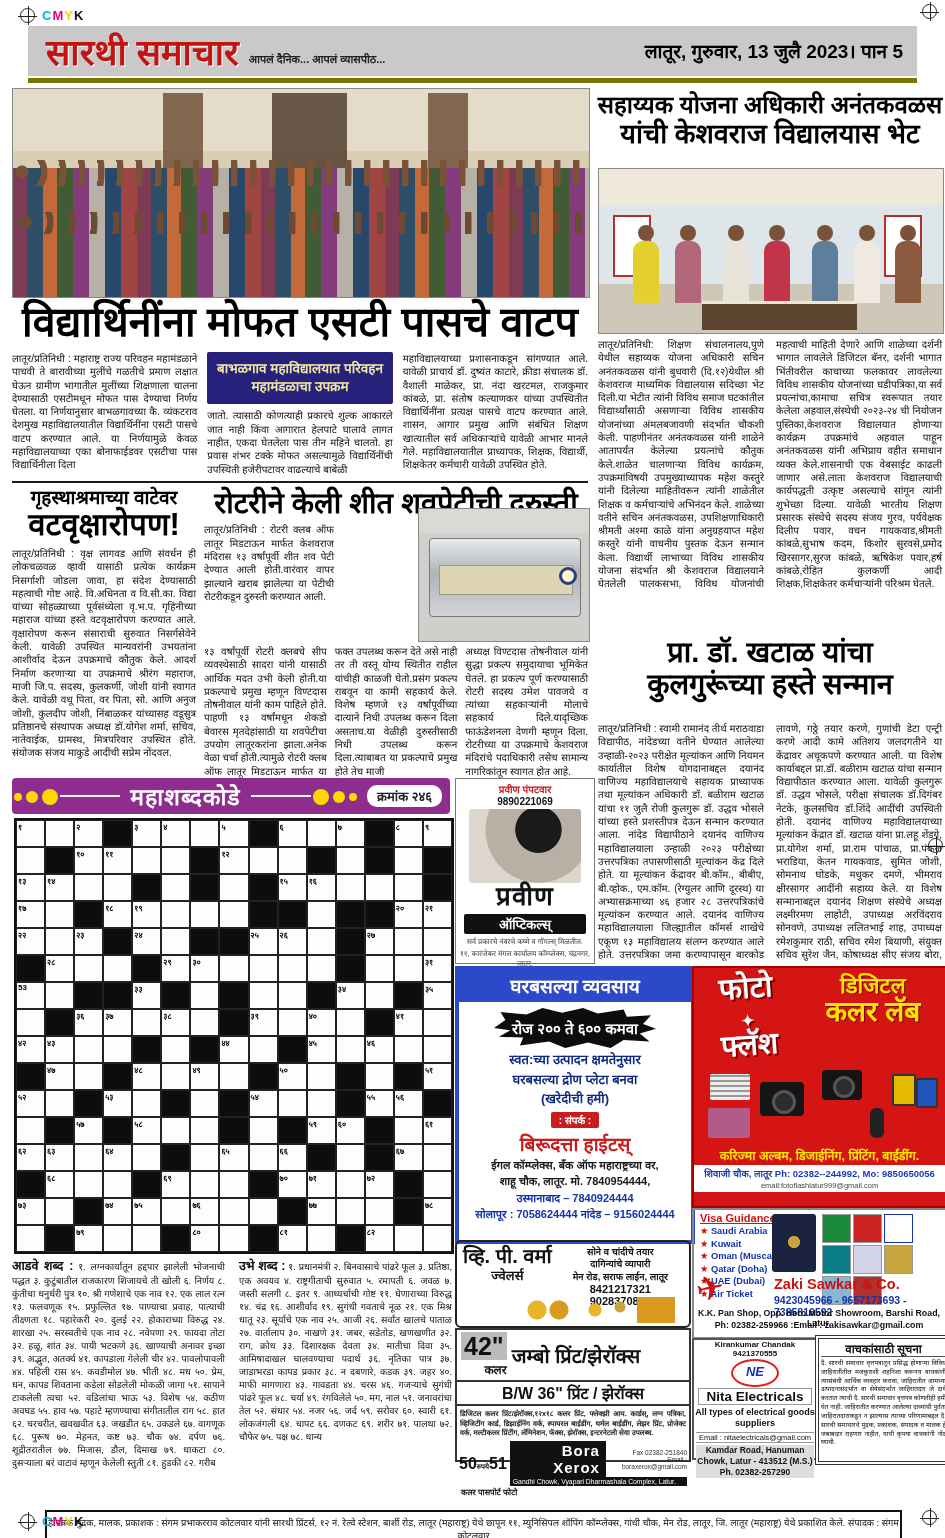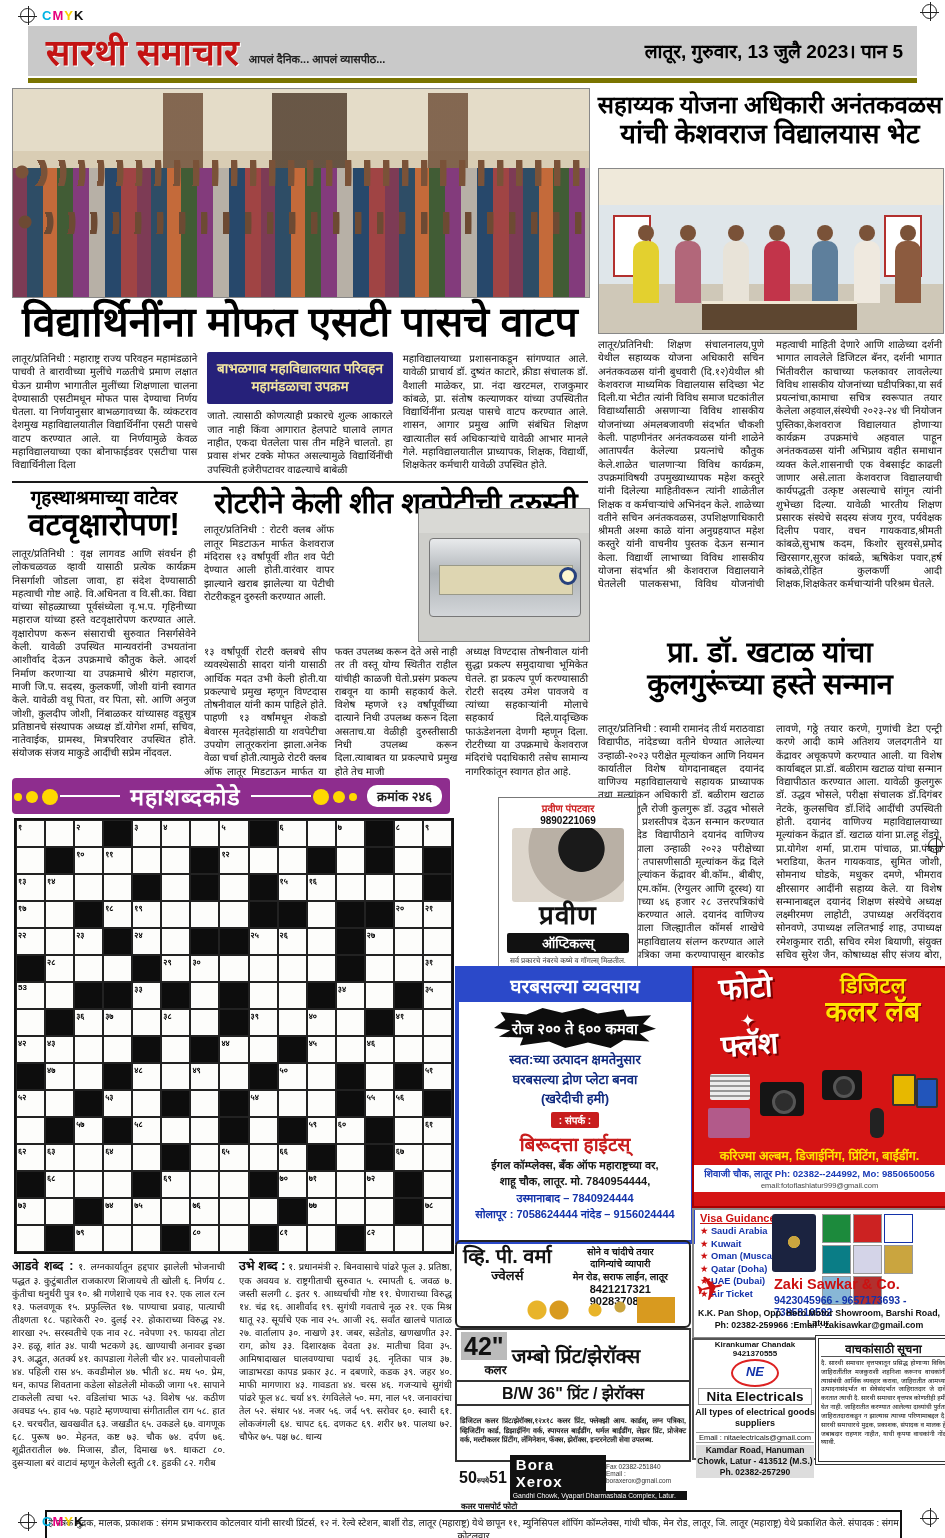--- a/index.html
+++ b/index.html
@@ -69,21 +69,21 @@
   .cw-cell{border:1px solid #222;position:relative;background:#fdfdfb;}
   .cw-cell.blk{background:#0d0d0d;}
   .cw-cell span{position:absolute;left:1px;top:0;font-size:8px;font-weight:bold;color:#000;}
   .clues{left:12px;top:1258px;width:440px;height:198px;display:flex;gap:14px;}
   .clues .clue-col{flex:1;font-size:9.4px;line-height:1.38;color:#101010;text-align:justify;}
   .clue-head{font-size:12.5px;font-weight:bold;}
 
   
   .ad{border:1px solid #777;background:#fff;}
   
-  .praveen{left:455px;top:797px;width:138px;height:184px;font-size:9px;text-align:center;margin-left:43px;}
+  .praveen{left:455px;top:778px;width:138px;height:184px;font-size:9px;text-align:center;}
   .praveen .nm{color:#c22;font-weight:bold;font-size:10px;margin-top:3px;}
   .praveen .ph{font-weight:bold;font-size:10px;}
   .praveen .face{margin:2px auto 0;width:112px;height:74px;background:radial-gradient(circle at 62% 28%,#1a1a1a 0 26%,#b9b0a5 27% 60%,#ddd6cc 61%);border-radius:3px;}
   .praveen .big{font-size:26px;font-weight:bold;letter-spacing:1px;margin-top:-6px;}
   .praveen .band{background:#111;color:#fff;font-weight:bold;font-size:13px;margin:1px 8px;padding:1px 0;border-radius:2px;}
   .praveen .sm{font-size:7.3px;color:#333;padding:2px 3px 0;line-height:1.35;}
   
   .ghar{left:455px;top:966px;width:232px;height:270px;border:4px solid #2b49c9;text-align:center;}
   .ghar .ttl{background:#2b49c9;color:#fff;font-weight:bold;font-size:19px;padding:3px 0;}
   .ghar .burst{margin:6px auto 2px;width:150px;background:#0d0d0d;color:#fff;font-weight:bold;font-size:15px;padding:10px 6px;clip-path:polygon(0 50%,7% 30%,4% 10%,20% 16%,30% 0,42% 12%,55% 0,64% 14%,80% 4%,82% 22%,97% 18%,92% 40%,100% 52%,90% 64%,96% 84%,80% 80%,72% 100%,58% 86%,44% 100%,34% 84%,16% 94%,18% 74%,3% 72%,10% 56%);}
@@ -129,21 +129,21 @@
      radial-gradient(circle at 34px 13px,#d89a1f 0 9px,transparent 10px),
      radial-gradient(circle at 70px 13px,#e8b42a 0 6px,transparent 7px),
      radial-gradient(circle at 95px 10px,#caa53f 0 5px,transparent 6px),
      linear-gradient(90deg,transparent 0 112px,#d89a1f 112px 150px,transparent 150px);}
   
   .bora{left:455px;top:1328px;width:232px;height:130px;border:2px solid #333;font-size:9px;}
   .bo-42{font-size:25px;font-weight:bold;background:#bbb;padding:0 3px;}
   .bo-clr{font-size:12px;font-weight:bold;text-align:right;}
   .bo-jumbo{font-size:20px;font-weight:bold;}
   .bo-bw{font-size:16px;font-weight:bold;border-top:2px solid #333;border-bottom:2px solid #333;text-align:center;}
-  .bo-sv{font-size:7.2px;line-height:1.35;text-align:justify;padding:10px 3px;font-weight:bold;color:#222;}
+  .bo-sv{font-size:7.2px;line-height:1.35;text-align:justify;padding:3px 3px;font-weight:bold;color:#222;}
   .bo-bot{display:flex;align-items:center;gap:3px;padding:0 2px;}
   .bo-50{font-size:16px;font-weight:bold;}
   .bo-50 small{font-size:7px;}
   .bo-brand{background:#111;color:#fff;font-weight:bold;font-size:15px;padding:1px 6px;letter-spacing:1px;}
   .bo-addr{background:#111;color:#fff;font-size:6.8px;padding:1px 3px;}
   .bo-fx{font-size:6.5px;color:#333;}
   
   .nita{left:692px;top:1338px;width:122px;height:118px;border:2px solid #555;text-align:center;font-size:8.5px;}
   .nt-ch{font-size:8px;font-weight:bold;}
   .ne-logo{margin:1px auto;width:44px;height:24px;border:2.5px solid #d22;border-radius:50%;color:#1433aa;font-weight:bold;font-style:italic;font-size:13px;line-height:22px;}
@@ -752,21 +752,21 @@
   <div class="abs bora">
     <div style="display:flex;align-items:center;gap:5px;padding:2px 4px;">
       <div style="text-align:center;"><span class="bo-42">42"</span><div class="bo-clr">कलर</div></div>
       <div class="bo-jumbo">जम्बो प्रिंट/झेरॉक्स</div>
     </div>
     <div class="bo-bw">B/W 36" प्रिंट / झेरॉक्स</div>
     <div class="bo-sv">डिजिटल कलर प्रिंट/झेरॉक्स,१२x१८ कलर प्रिंट, फ्लेक्झी आय. कार्डस्, लग्न पत्रिका, व्हिजिटींग कार्ड, डिझाईनिंग वर्क, स्पायरल बाईंडींग, थर्मल बाईंडींग, लेझर प्रिंट, प्रोजेक्ट वर्क, मल्टीकलर प्रिंटींग, लॅमिनेशन, फॅक्स, झेरॉक्स, इन्टरनेटली सेवा उपलब्ध.</div>
     <div class="bo-bot">
       <div class="bo-50"><span>50</span><small>रुपये</small><span>51</span></div>
       <div>
-        <div style="display:flex;align-items:center;">
+        <div style="display:flex;align-items:center;text-align:right;">
           <span class="bo-brand">Bora Xerox</span>
           <span class="bo-fx"><span>Fax 02382-251840</span><br><span>Email : boraxerox@gmail.com</span></span>
         </div>
         <div class="bo-addr">Gandhi Chowk, Vyapari Dharmashala Complex, Latur.</div>
       </div>
     </div>
     <div style="font-size:8px;font-weight:bold;padding-left:4px;">कलर पासपोर्ट फोटो</div>
   </div>
 
   <div class="abs nita">

